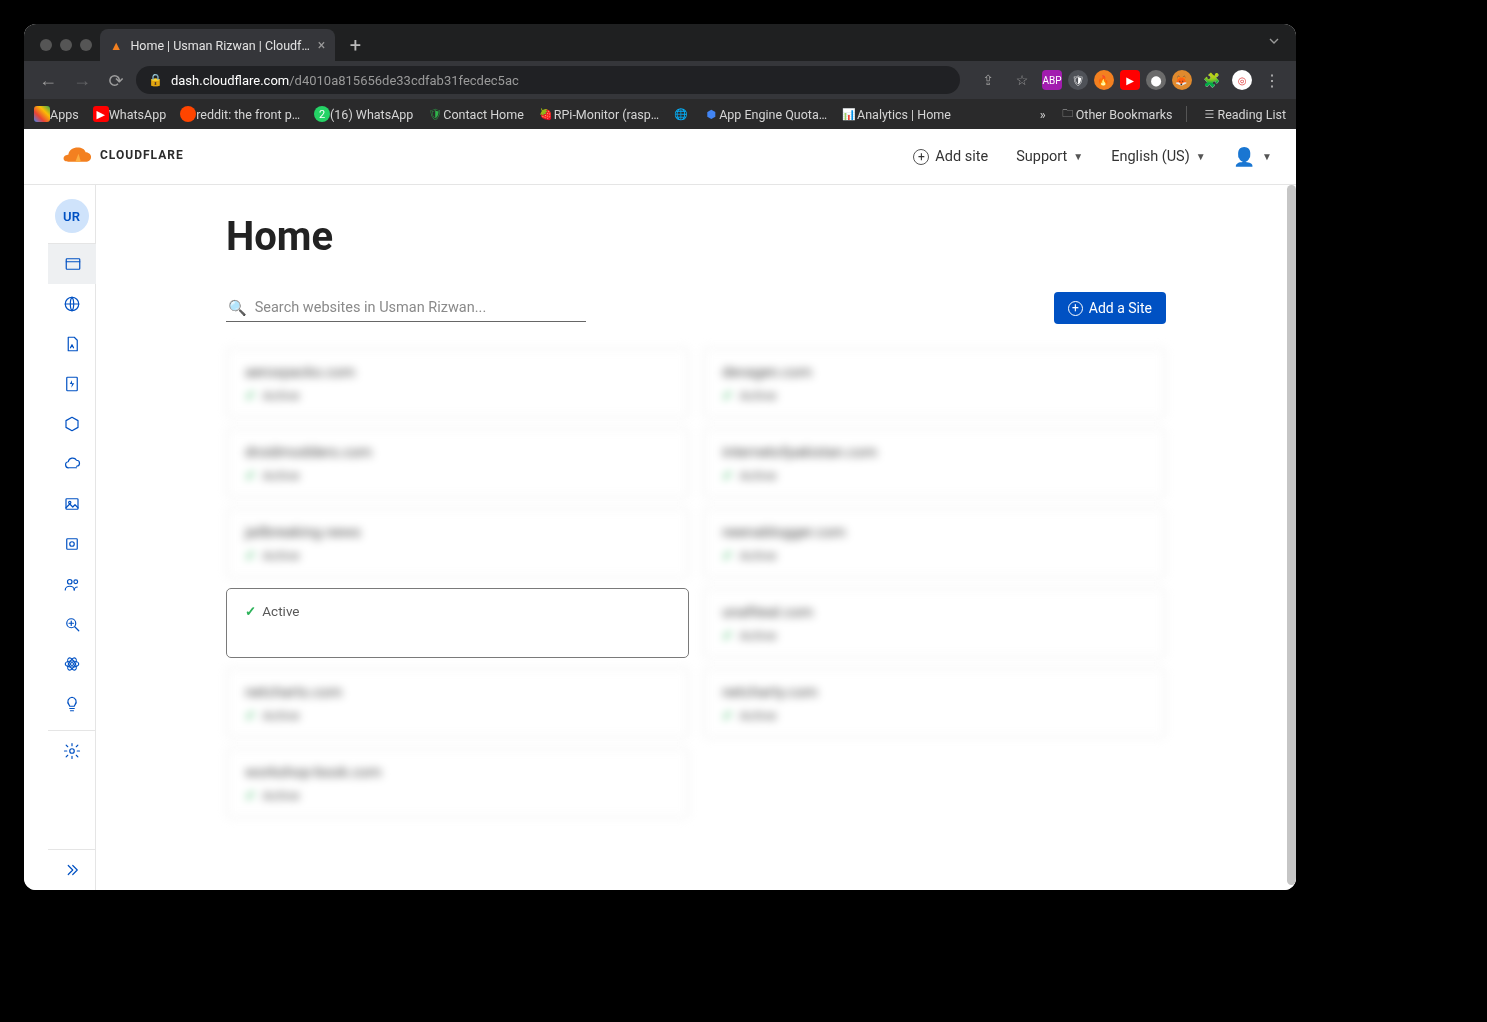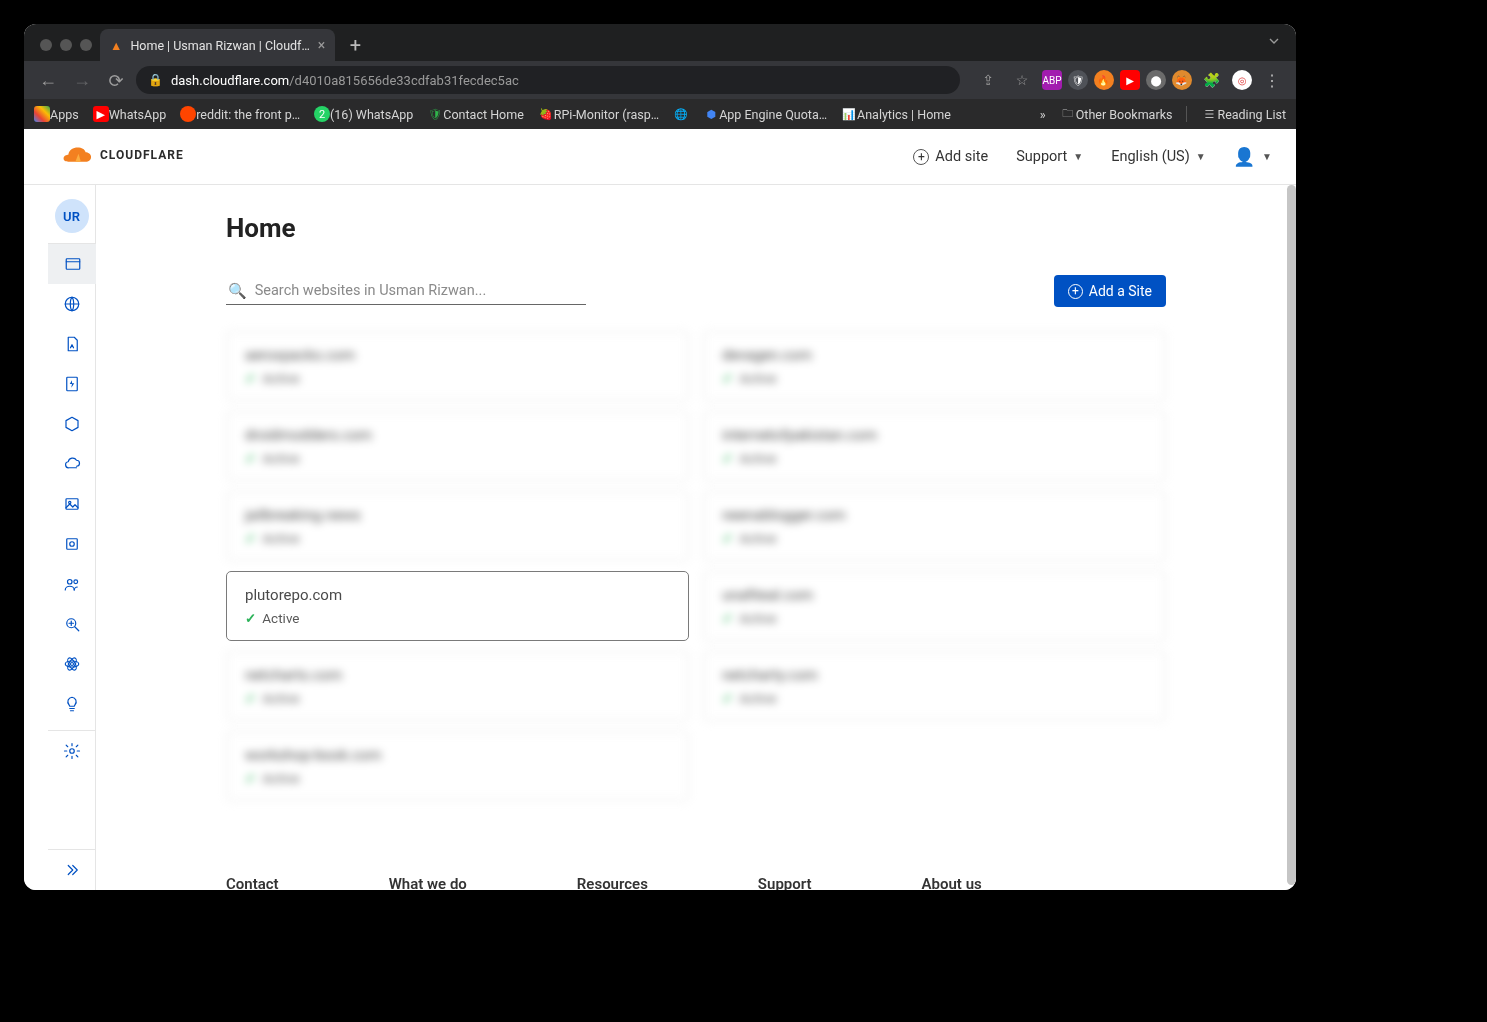--- a/index.html
+++ b/index.html
@@ -46,21 +46,21 @@
 .siderail { width:48px; border-right:1px solid #e5e5e5; display:flex; flex-direction:column; align-items:center; background:#fff; }
 .avatar-chip { width:34px; height:34px; border-radius:50%; background:#cfe3fb; color:#0051c3; display:flex; align-items:center; justify-content:center; font-size:13px; font-weight:600; margin:14px 0 10px; }
 .rail-item { width:48px; height:40px; display:flex; align-items:center; justify-content:center; color:#0051c3; }
 .rail-item.active { background:#eef0f2; border-left:3px solid transparent; }
 .rail-item svg { width:18px; height:18px; stroke:#0051c3; fill:none; stroke-width:1.6; stroke-linecap:round; stroke-linejoin:round; }
 .rail-sep { height:1px; width:100%; background:#e5e5e5; }
 .rail-tail { margin-top:auto; width:100%; display:flex; flex-direction:column; }
 
 .main { flex:1; overflow:auto; position:relative; }
 .main-inner { width:940px; margin:0 auto; padding:28px 0 0 0; }
-h1.page-title { font-size:26px; font-weight:700; color:#222; margin-bottom:32px; }
+h1.page-title { font-size:40px; font-weight:700; color:#222; margin-bottom:32px; }
 
 .actions-row { display:flex; align-items:center; margin-bottom:24px; }
 .searchbox { width:360px; border-bottom:1px solid #666; display:flex; align-items:center; gap:8px; padding:4px 2px; }
 .searchbox .sg { color:#757575; font-size:15px; }
 .searchbox input { border:none; outline:none; font-size:14.5px; flex:1; color:#333; background:transparent; }
 .searchbox input::placeholder { color:#8a8a8a; }
 .add-site-btn { margin-left:auto; background:#0051c3; color:#fff; font-size:14px; padding:8px 14px; border:none; border-radius:4px; display:flex; align-items:center; gap:6px; }
 
 .sites-grid { display:grid; grid-template-columns:1fr 1fr; gap:10px 14px; }
 .site-card { border:1px solid #e1e1e1; border-radius:5px; background:#fff; padding:14px 18px; min-height:62px; }
@@ -358,21 +358,20 @@
                   </div>
                 </div>
                 <div class="site-card blurred">
                   <div class="site-name">neenablogger.com</div>
                   <div class="site-status">
                     <span class="chk">✓</span>
                     <span>Active</span>
                   </div>
                 </div>
                 <div class="site-card focused">
-                  <div class="site-name">plutorepo.com</div>
                   <div class="site-status">
                     <span class="chk">✓</span>
                     <span>Active</span>
                   </div>
                 </div>
                 <div class="site-card blurred">
                   <div class="site-name">unafiteal.com</div>
                   <div class="site-status">
                     <span class="chk">✓</span>
                     <span>Active</span>

